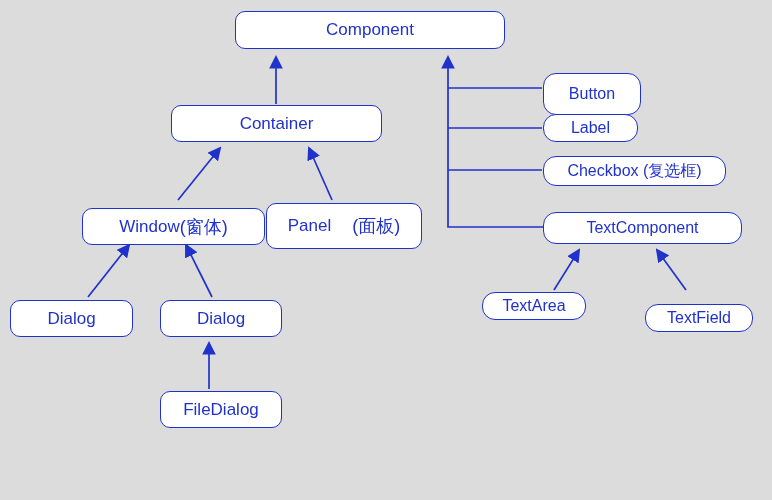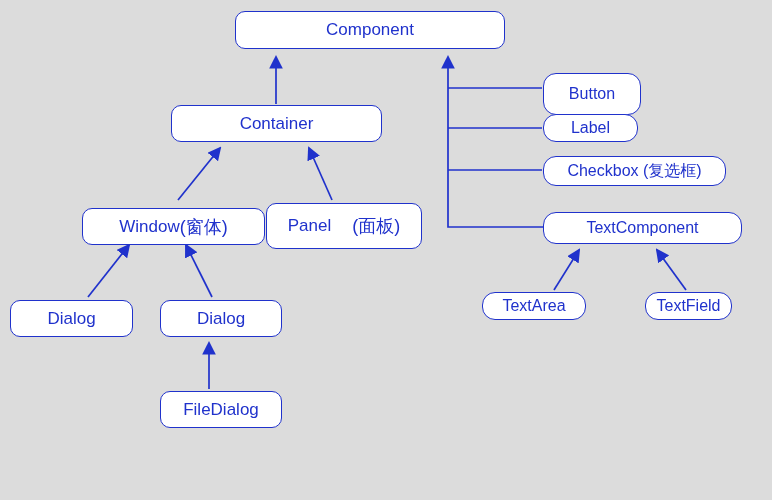--- a/index.html
+++ b/index.html
@@ -118,17 +118,17 @@
   </div>
 
   <div class="node sm" style="left:543px;top:212px;width:199px;height:32px">
     <span>TextComponent</span>
   </div>
 
   <div class="node sm" style="left:482px;top:292px;width:104px;height:28px">
     <span>TextArea</span>
   </div>
 
-  <div class="node sm" style="left:645px;top:292px;width:87px;height:28px">
+  <div class="node sm" style="left:645px;top:304px;width:108px;height:28px">
     <span>TextField</span>
   </div>
 
 </div>
 
 </body></html>

